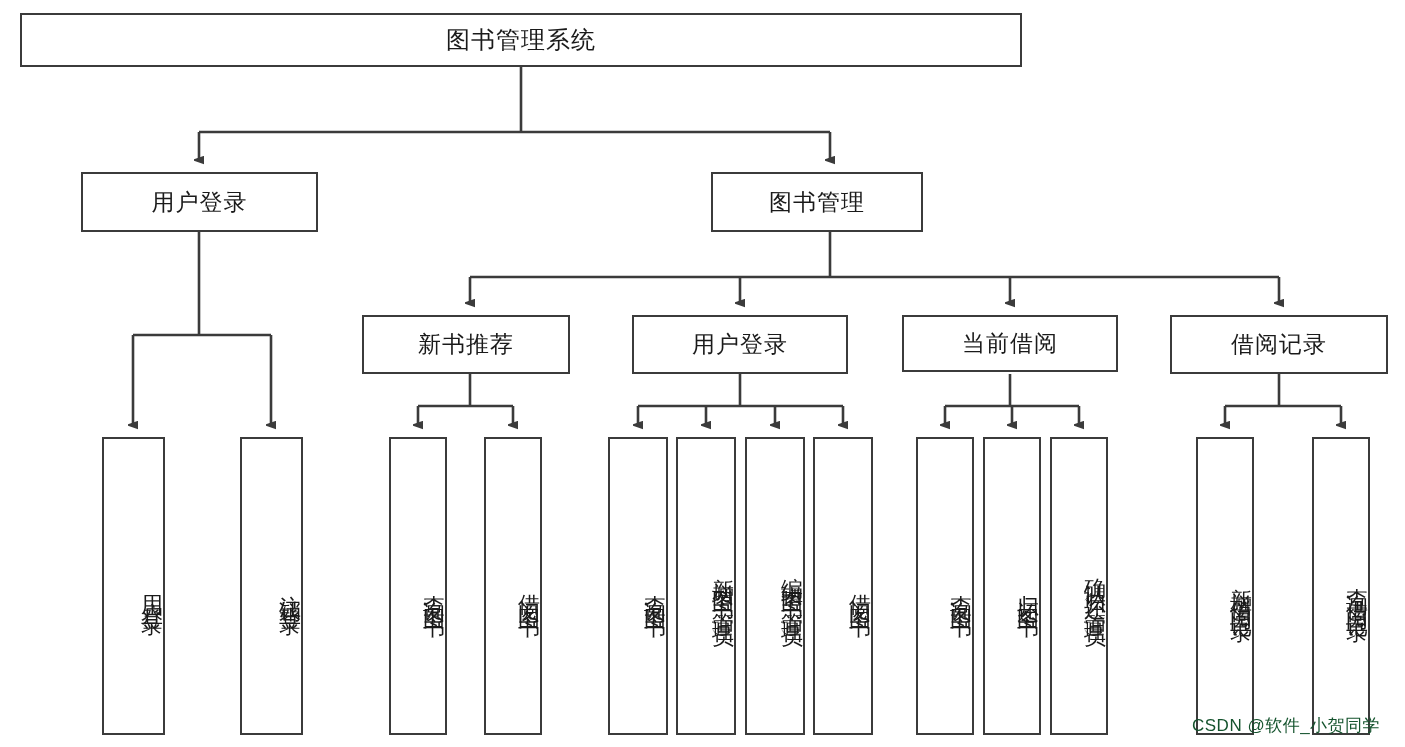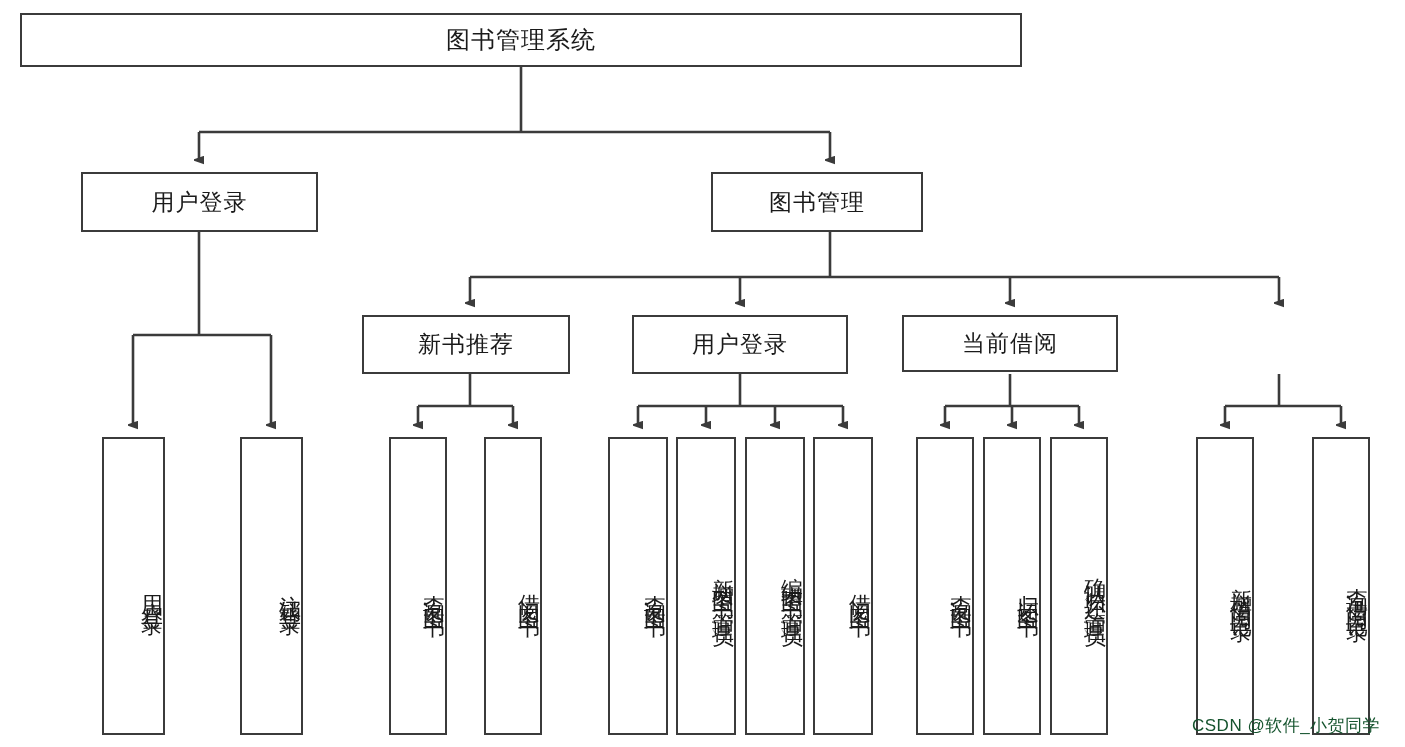--- a/index.html
+++ b/index.html
@@ -136,20 +136,23 @@
 
   <div class="node horiz" style="left:362px; top:315px; width:208px; height:59px;">
     <span>新书推荐</span>
   </div>
   <div class="node horiz" style="left:632px; top:315px; width:216px; height:59px;">
     <span>用户登录</span>
   </div>
   <div class="node horiz" style="left:902px; top:315px; width:216px; height:57px;">
     <span>当前借阅</span>
   </div>
+  <div class="node horiz" style="left:1170px; top:315px; width:218px; height:59px;">
+    <span>借阅记录</span>
+  </div>
 
   <div class="node vert" style="left:102px; top:437px; width:63px; height:298px;">
     <span class="vlabel">用户登录</span>
   </div>
   <div class="node vert" style="left:240px; top:437px; width:63px; height:298px;">
     <span class="vlabel">注销登录</span>
   </div>
 
   <div class="node vert" style="left:389px; top:437px; width:58px; height:298px;">
     <span class="vlabel">查询图书</span>

